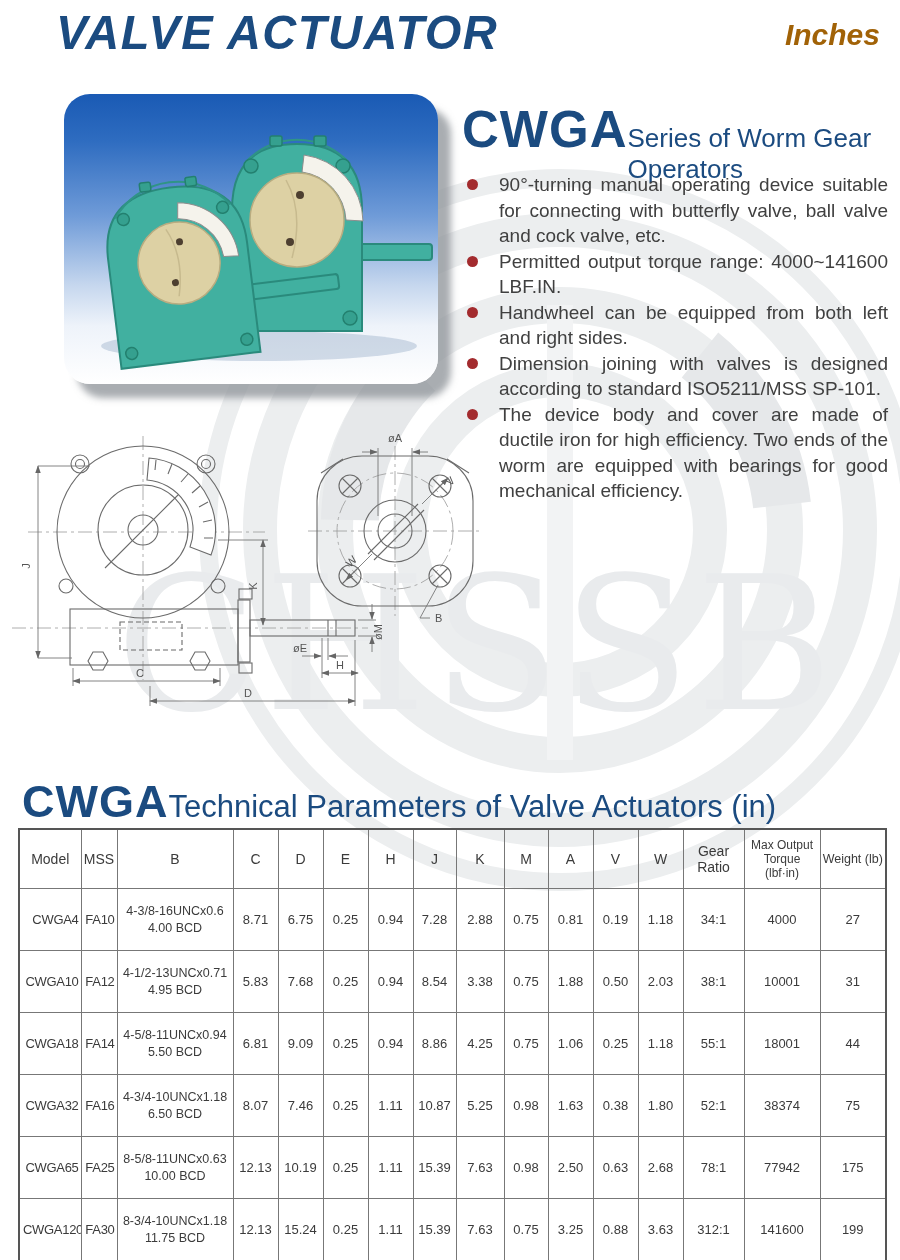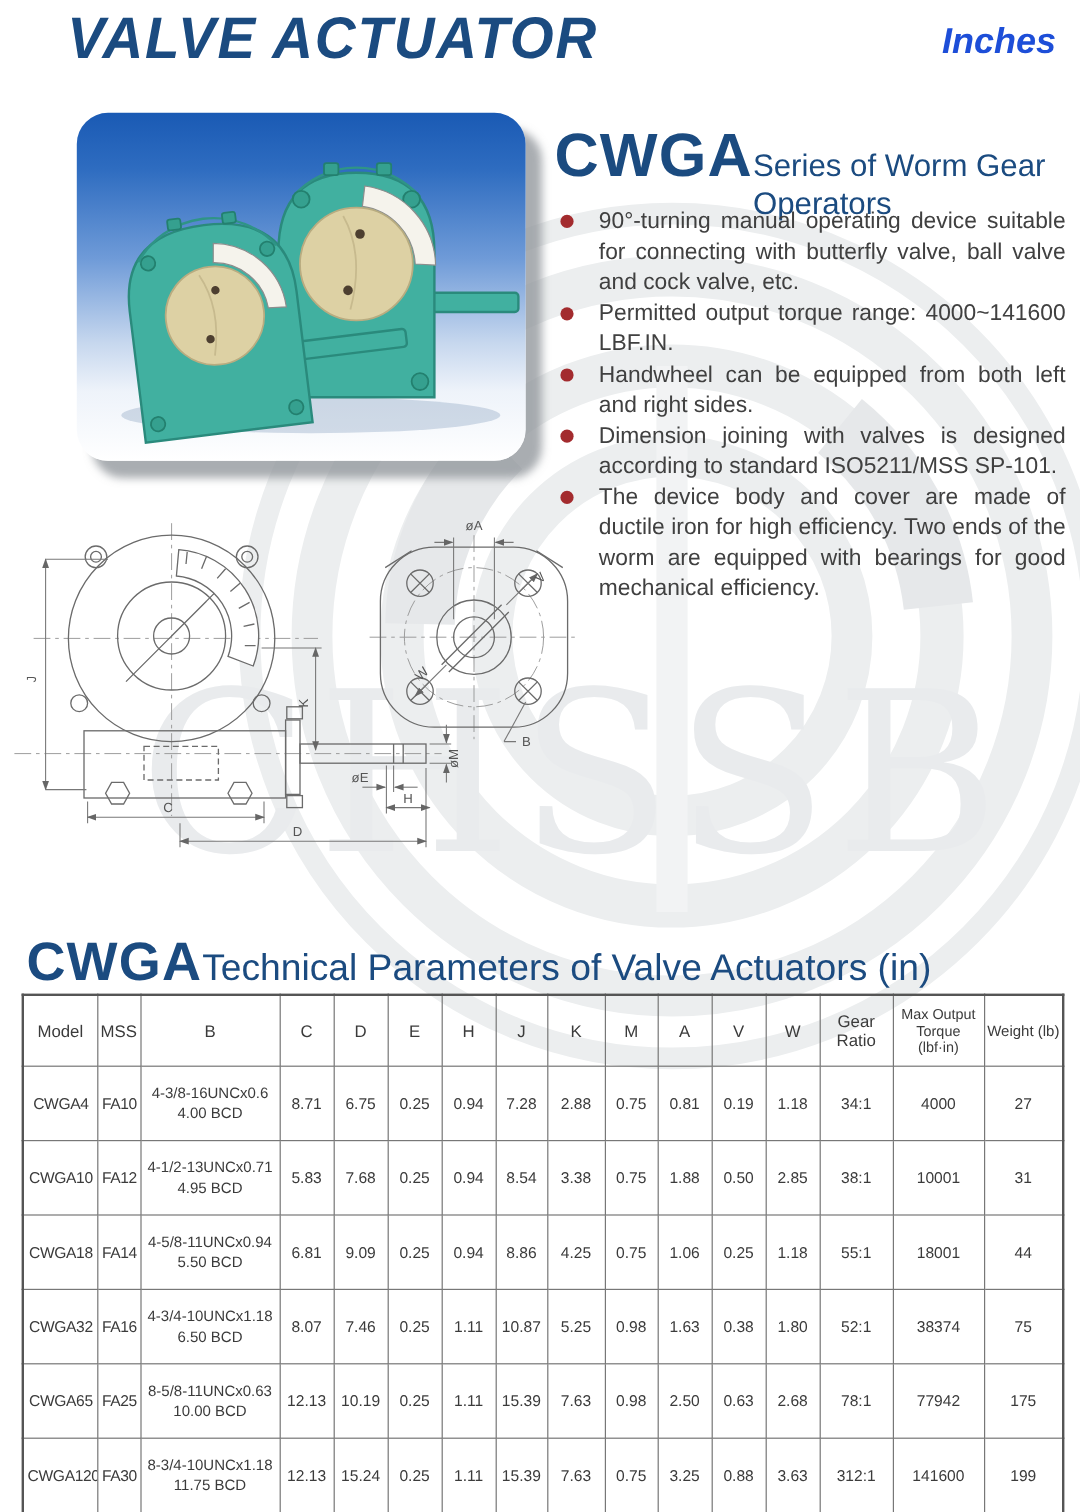--- a/index.html
+++ b/index.html
@@ -2,21 +2,21 @@
 <html><head>
 <meta charset="utf-8">
 <style>
   html,body{margin:0;padding:0;background:#fff;}
   .page{position:relative;width:900px;height:1260px;background:#fff;overflow:hidden;
         font-family:"Liberation Sans",sans-serif;}
   .layer{position:absolute;z-index:1;}
   
   .main-title{left:56px;top:4px;font-style:italic;font-weight:900;font-size:47px;
               color:#1b4b80;letter-spacing:1.5px;transform:scaleY(1.04);}
-  .units{right:20px;top:18px;font-style:italic;font-weight:800;font-size:30px;color:#1d4ed8;}
+  .units{right:20px;top:18px;font-style:italic;font-weight:800;font-size:30px;color:#a16207;}
   
   .photo{left:64px;top:94px;width:374px;height:290px;border-radius:26px;
          background:linear-gradient(180deg,#1a5ab4 0%,#2e6cc0 16%,#6f9bd8 42%,
                     #c6d7ee 66%,#eef3fa 80%,#ffffff 100%);
          box-shadow:13px 14px 7px rgba(148,152,157,.8);}
   .photo svg{width:100%;height:100%;display:block;}
   
   .series-head{left:462px;top:100px;display:flex;align-items:baseline;color:#1b4b80;}
   .series-name{font-size:51px;font-weight:800;letter-spacing:1px;}
   .series-sub{font-size:26px;font-weight:500;}
@@ -39,21 +39,21 @@
   
   table.params{position:absolute;z-index:1;left:18px;top:828px;width:867px;
                border-collapse:collapse;table-layout:fixed;background:transparent;
                color:#3b3b3b;border:2px solid #555;}
   table.params th,table.params td{border:1px solid #777;overflow:hidden;}
   table.params th{height:58px;font-weight:400;font-size:14px;padding:0 1px;}
   table.params th.small{font-size:12px;}
   table.params th.nowrap{font-size:12.5px;white-space:nowrap;}
   table.params td{height:61px;font-size:13px;text-align:center;padding:0 2px;}
   table.params td:nth-child(1),table.params td:nth-child(2){
-      text-align:center;padding-left:3px;letter-spacing:-0.3px;}
+      text-align:right;padding-left:3px;letter-spacing:-0.3px;}
   table.params td:nth-child(3){font-size:12.5px;line-height:1.35;}
 </style>
 </head>
 <body>
 
 <div class="page">
 
   <div class="layer wm">
     <svg width="900" height="1260" viewBox="0 0 900 1260">
       <g fill="none" stroke="#eceeef">
@@ -308,21 +308,21 @@
           </td>
           <td>5.83</td>
           <td>7.68</td>
           <td>0.25</td>
           <td>0.94</td>
           <td>8.54</td>
           <td>3.38</td>
           <td>0.75</td>
           <td>1.88</td>
           <td>0.50</td>
-          <td>2.85</td>
+          <td>2.03</td>
           <td>38:1</td>
           <td>10001</td>
           <td>31</td>
         </tr>
         <tr>
           <td>CWGA18</td>
           <td>FA14</td>
           <td>
             <div>4-5/8-11UNCx0.94</div>
             <div>5.50 BCD</div>

